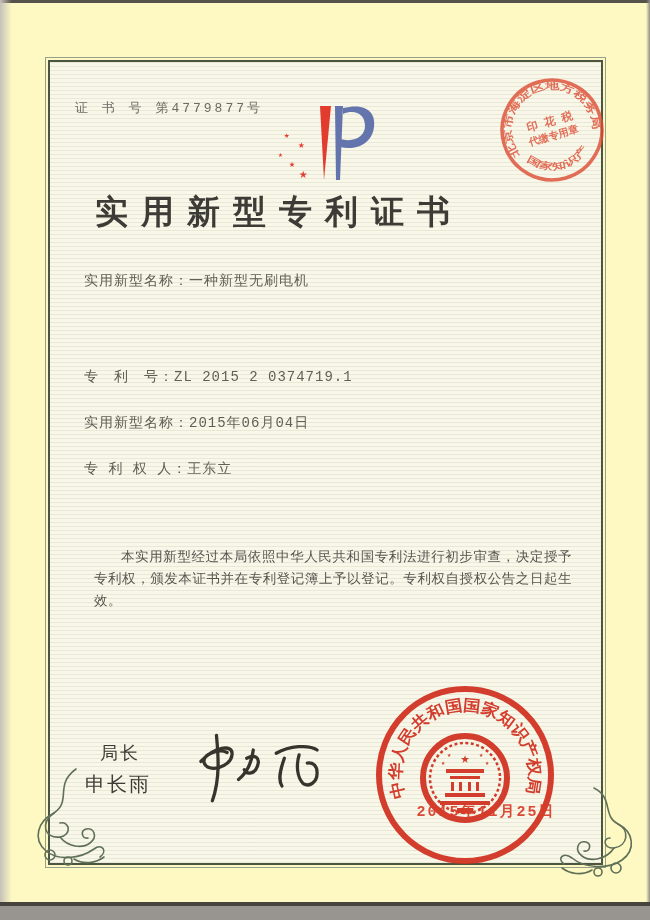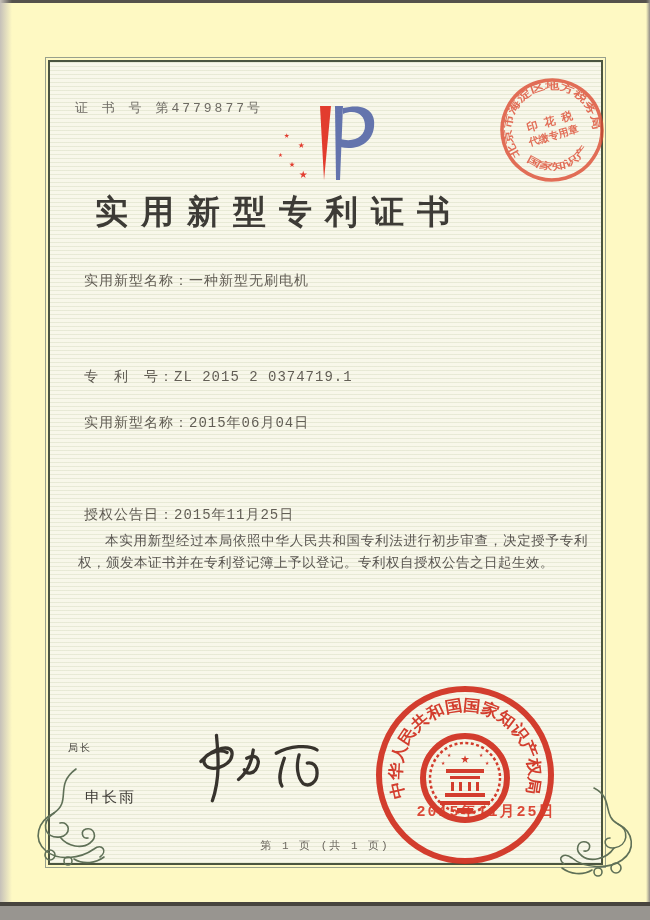--- a/index.html
+++ b/index.html
@@ -23,23 +23,23 @@
                  rgba(164,178,132,0.20) 0px, rgba(164,178,132,0.20) 1px,
                  rgba(0,0,0,0) 1px, rgba(0,0,0,0) 4px);}
   
   .cert-no{position:absolute;left:75px;top:99px;font-size:13px;letter-spacing:3px;color:#6e6b64;}
   .title{position:absolute;left:0;top:190px;width:545px;text-align:center;
          font-size:33px;font-weight:700;letter-spacing:13px;color:#3d3b36;text-indent:13px;}
   .field{position:absolute;left:84px;font-size:14px;color:#5f5b52;letter-spacing:1px;white-space:nowrap;}
   .field .val{color:#625e55;}
   .paras{position:absolute;left:78px;top:531px;width:510px;font-size:13.5px;line-height:22px;
          color:#585550;text-align:justify;letter-spacing:0.5px;}
-  .paras p{margin:0;text-indent:2em;}
-  .sig-title{position:absolute;left:68px;top:741px;font-size:10px;color:#3f3c37;letter-spacing:2px;}
-  .sig-name{position:absolute;left:85px;top:771px;font-size:15px;color:#3f3c37;letter-spacing:2px;margin-top:17px;}
+  .paras p{margin:16px;text-indent:2em;}
+  .sig-title{position:absolute;left:100px;top:741px;font-size:18px;color:#3f3c37;letter-spacing:2px;}
+  .sig-name{position:absolute;left:85px;top:771px;font-size:20px;color:#3f3c37;letter-spacing:2px;}
   .footer{position:absolute;left:0;top:838px;width:650px;text-align:center;
           font-size:11px;color:#6b675f;letter-spacing:2px;}
   .seal-date{position:absolute;left:381px;top:802px;width:210px;text-align:center;
              font-size:15px;font-weight:600;color:#d93b28;letter-spacing:2px;opacity:.92;}
   svg{display:block;}
 </style>
 </head>
 <body>
 
 <div id="page">
@@ -67,22 +67,22 @@
 
   <div class="field" style="top:272px;">
     <span>实用新型名称：</span><span class="val">一种新型无刷电机</span>
   </div>
   <div class="field" style="top:368px;">
     <span>专　利　号：</span><span class="val">ZL 2015 2 0374719.1</span>
   </div>
   <div class="field" style="top:414px;">
     <span>实用新型名称：</span><span class="val">2015年06月04日</span>
   </div>
-  <div class="field" style="top:506px;">
-    <span>授权公告日：</span><span class="val">2015年11月25日</span>
+  <div class="field" style="top:460px;">
+    <span>专 利 权 人：</span><span class="val">王东立</span>
   </div>
 
   <div class="paras">
     <p>本实用新型经过本局依照中华人民共和国专利法进行初步审查，决定授予专利权，颁发本证书并在专利登记簿上予以登记。专利权自授权公告之日起生效。</p>
   </div>
 
   <div class="sig-title">局长</div>
   <div class="sig-name">申长雨</div>
   <div style="position:absolute;left:178px;top:724px;">
     <svg width="180" height="88" viewBox="0 0 220 96">
@@ -162,20 +162,19 @@
         <path d="M50,2 C70,12 58,30 74,38 C86,44 84,60 70,62 C60,63 58,52 66,52"></path>
         <path d="M74,38 C90,46 92,64 78,74 C64,84 40,82 28,72 C20,66 12,72 20,78"></path>
         <path d="M70,62 C62,74 46,76 38,70 C30,64 34,54 42,56 C48,58 46,66 40,65"></path>
         <circle cx="72" cy="82" r="5"></circle>
         <circle cx="54" cy="86" r="4"></circle>
         <path d="M48,84 C38,90 26,88 18,82"></path>
       </g>
     </svg>
   </div>
 
-  <div class="footer">第 1 页 (共 1 页)</div>
 
   <div class="scan-top"></div>
   <div class="scan-left"></div>
   <div class="scan-right"></div>
   <div class="scan-bottom-line"></div>
   <div class="scan-bottom-band"></div>
 </div>
 
 </body></html>

